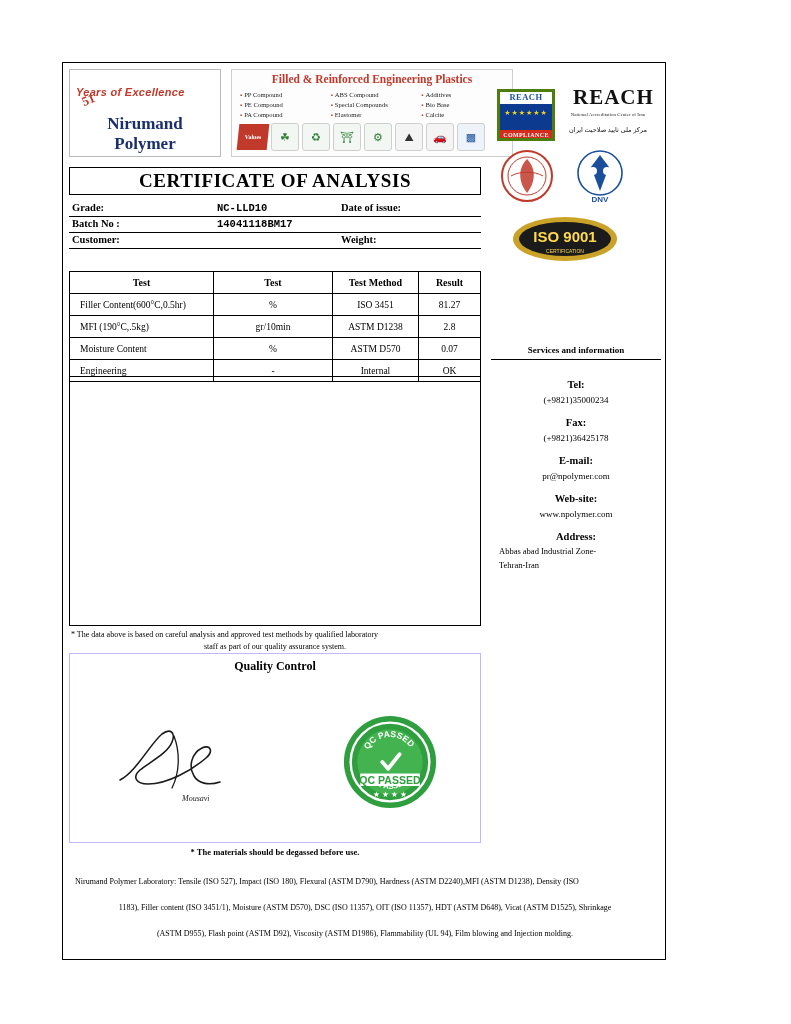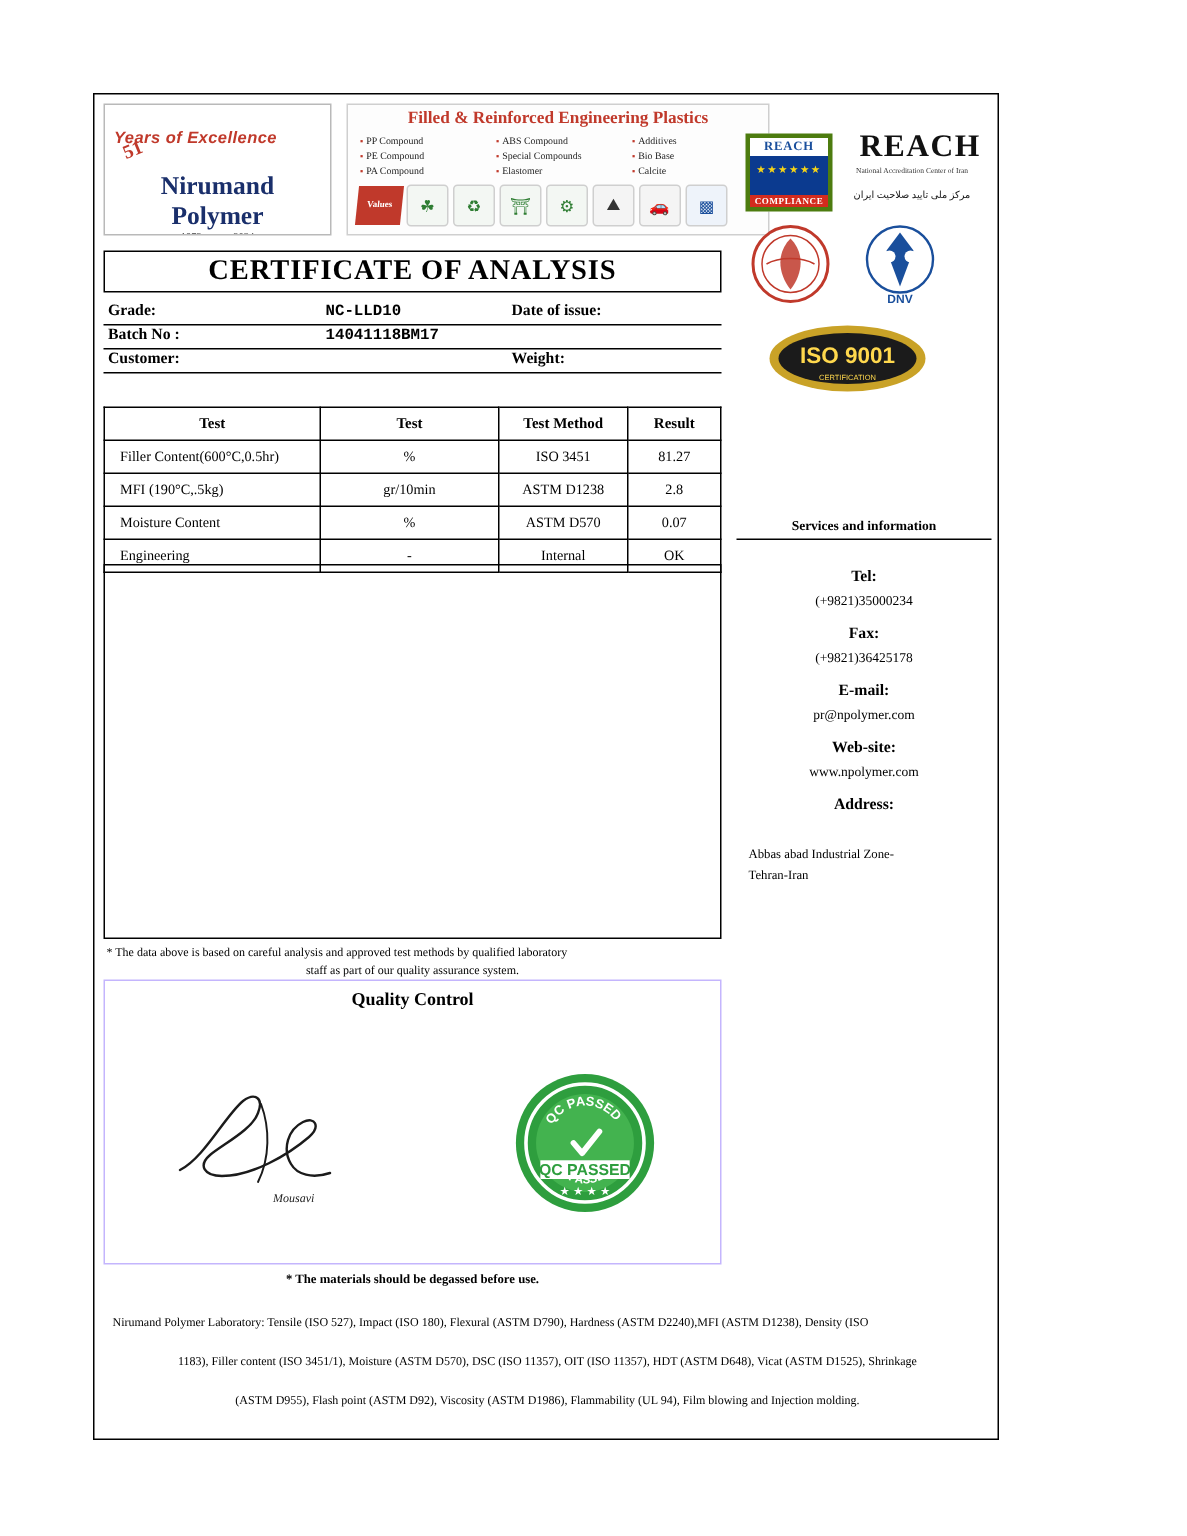--- a/index.html
+++ b/index.html
@@ -437,21 +437,21 @@
   .contact .ch {
     font-weight: bold;
     font-size: 10.5px;
     margin-top: 12px;
   }
   .contact .cv {
     margin-top: 5px;
     font-size: 9px;
   }
   .contact .addr {
-    margin-top: 20px;
+    margin-top: 2px;
     font-size: 8.5px;
     line-height: 14px;
     text-align: left;
     padding: 0 8px;
   }
 </style>
 </head>
 <body>
 
 <div class="page">

